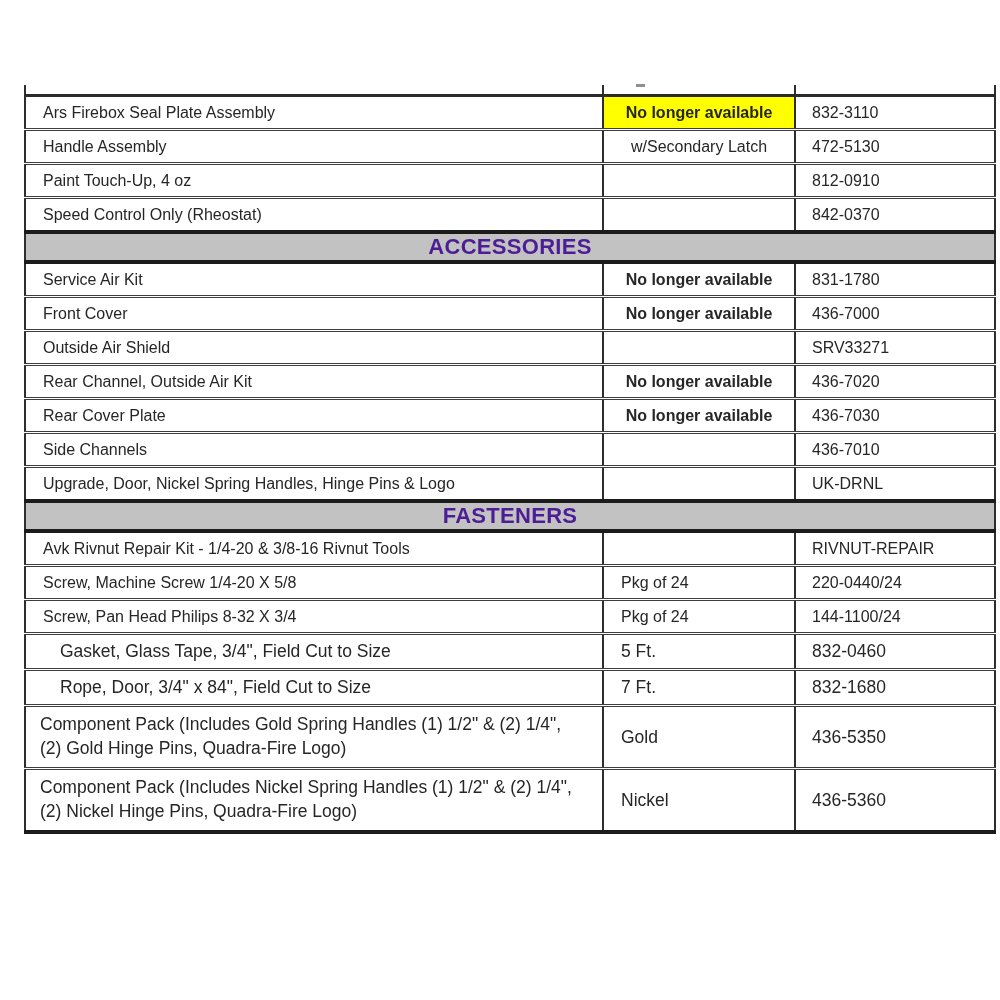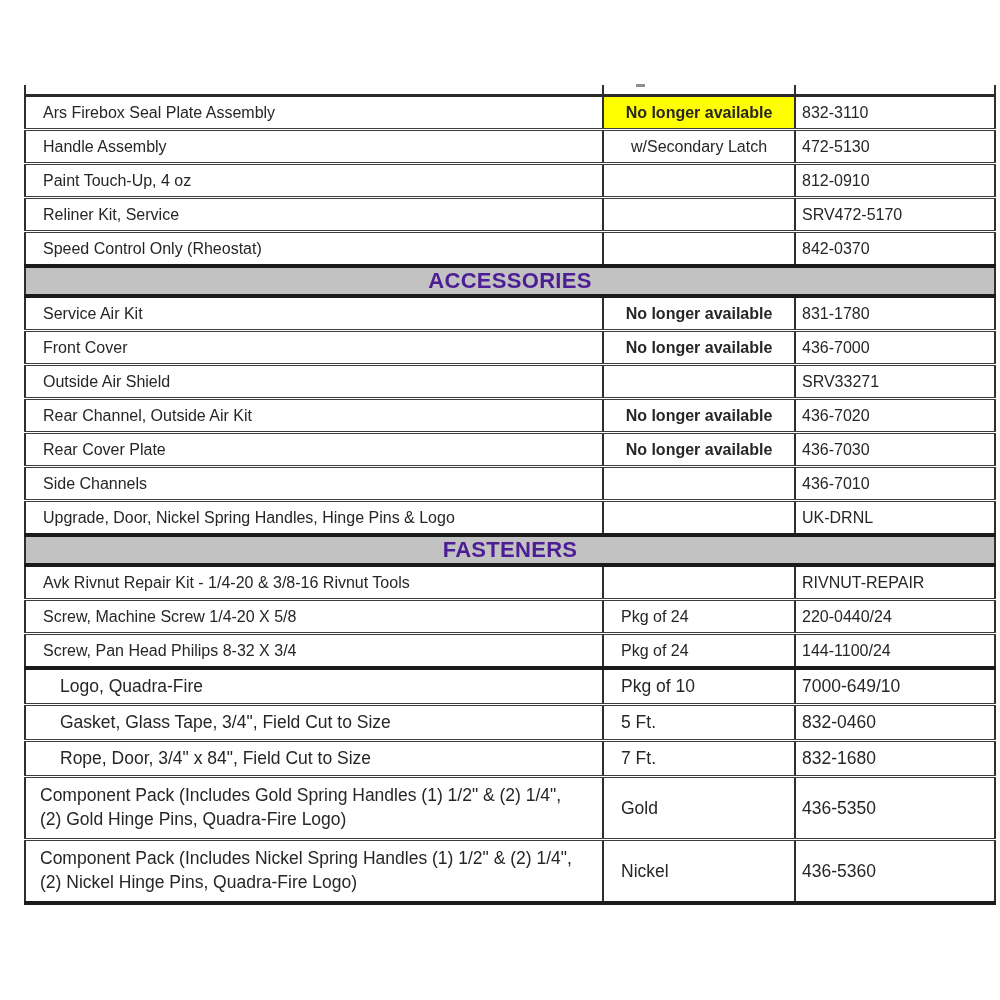--- a/index.html
+++ b/index.html
@@ -71,21 +71,21 @@
   tr.last td { border-bottom: 4px solid #1b1b1b; }
 
   td.desc { padding-left: 17px; padding-right: 8px; }
   td.desc.indent { }
 
   td.note { text-align: center; }
   td.note.nla-yellow { background: #ffff00; font-weight: bold; }
   td.note.nla { font-weight: bold; }
   td.note.left { text-align: left; padding-left: 17px; margin-top: 46px; }
 
-  td.part { padding-left: 6px; }
+  td.part { padding-left: 16px; }
 
   
   tr.lg td { font-size: 17.5px; height: 33px; }
   tr.lg td.desc { padding-left: 34px; }
   tr.lg td.desc.noindent { padding-left: 14px; }
   tr.tall td { height: 60px; }
   tr.tall td.desc {
     white-space: normal;
     line-height: 1.35;
     padding-right: 20px;
@@ -117,25 +117,20 @@
           <td class="desc noindent">Handle Assembly</td>
           <td class="note">w/Secondary Latch</td>
           <td class="part">472-5130</td>
         </tr>
         <tr class="">
           <td class="desc noindent">Paint Touch-Up, 4 oz</td>
           <td class="note"></td>
           <td class="part">812-0910</td>
         </tr>
         <tr class="">
-          <td class="desc noindent">Reliner Kit, Service</td>
-          <td class="note"></td>
-          <td class="part">SRV472-5170</td>
-        </tr>
-        <tr class="">
           <td class="desc noindent">Speed Control Only (Rheostat)</td>
           <td class="note"></td>
           <td class="part">842-0370</td>
         </tr>
         <tr class="band">
           <td colspan="3">ACCESSORIES</td>
         </tr>
         <tr class="">
           <td class="desc noindent">Service Air Kit</td>
           <td class="note nla">No longer available</td>
@@ -181,25 +176,20 @@
         </tr>
         <tr class="">
           <td class="desc noindent">Screw, Machine Screw 1/4-20 X 5/8</td>
           <td class="note left">Pkg of 24</td>
           <td class="part">220-0440/24</td>
         </tr>
         <tr class="">
           <td class="desc noindent">Screw, Pan Head Philips 8-32 X 3/4</td>
           <td class="note left">Pkg of 24</td>
           <td class="part">144-1100/24</td>
-        </tr>
-        <tr class="lg thick-top">
-          <td class="desc indent">Logo, Quadra-Fire</td>
-          <td class="note left">Pkg of 10</td>
-          <td class="part">7000-649/10</td>
         </tr>
         <tr class="lg">
           <td class="desc indent">Gasket, Glass Tape, 3/4", Field Cut to Size</td>
           <td class="note left">5 Ft.</td>
           <td class="part">832-0460</td>
         </tr>
         <tr class="lg">
           <td class="desc indent">Rope, Door, 3/4" x 84", Field Cut to Size</td>
           <td class="note left">7 Ft.</td>
           <td class="part">832-1680</td>

